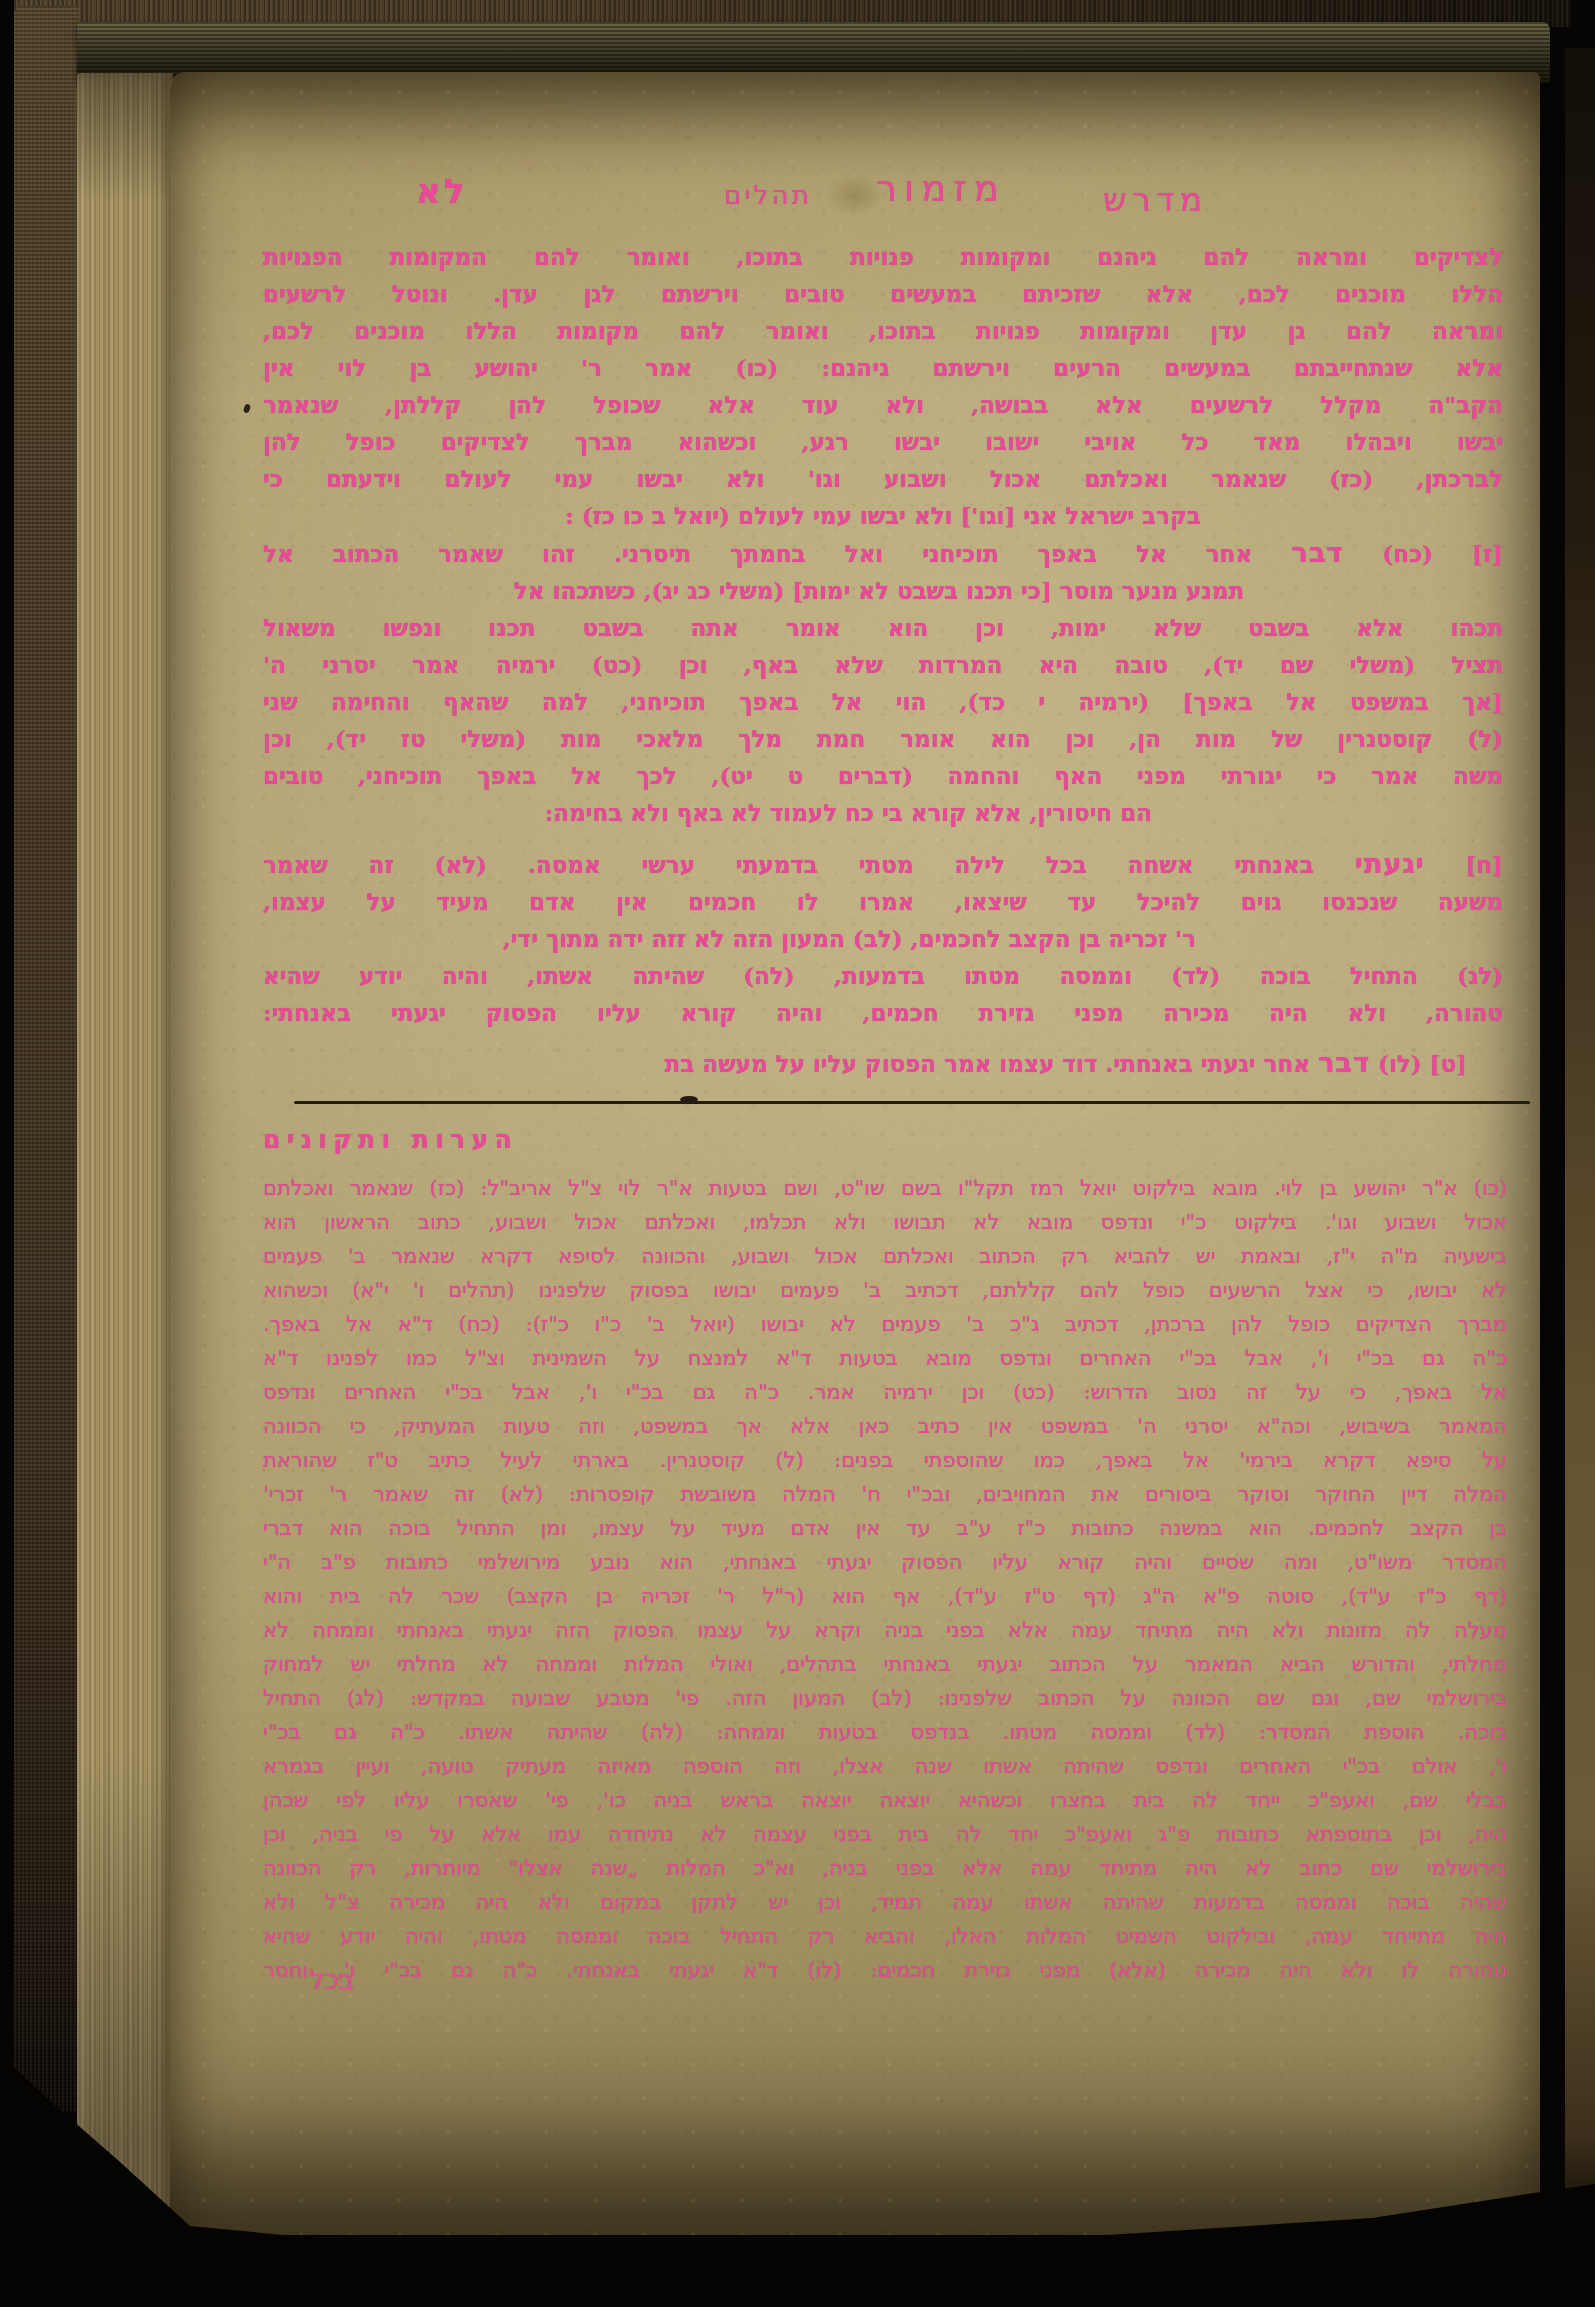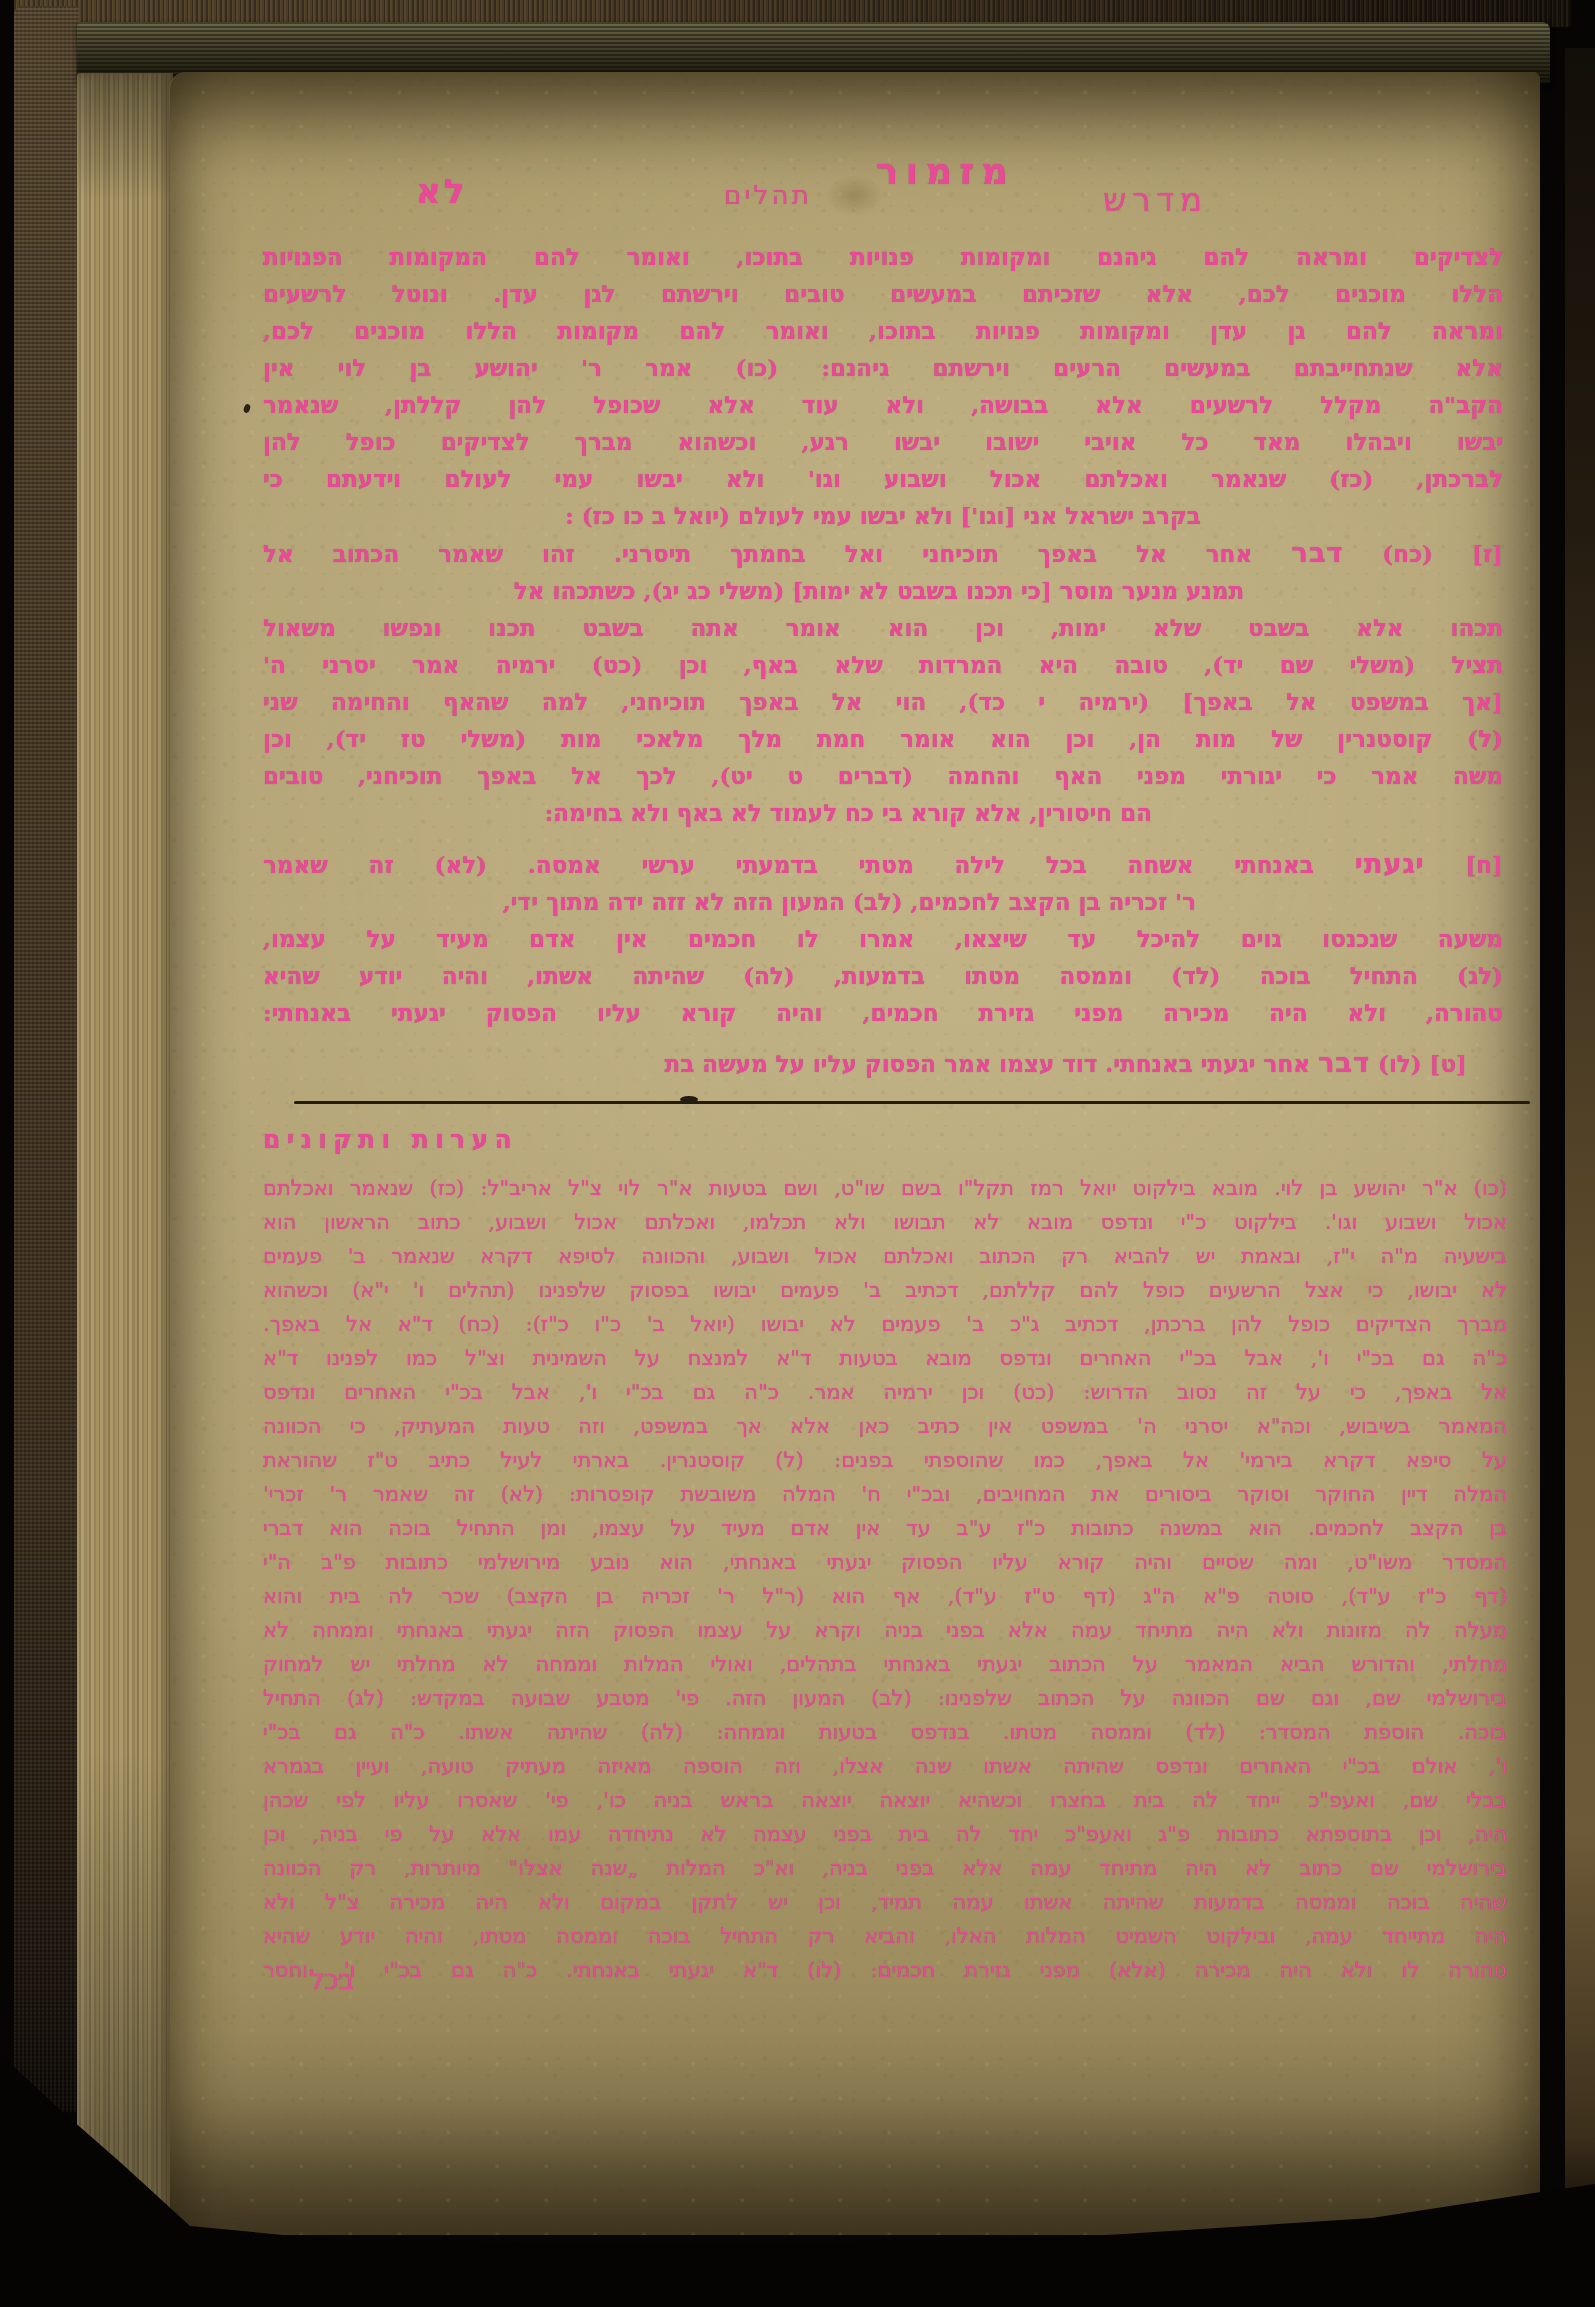--- a/index.html
+++ b/index.html
@@ -74,21 +74,21 @@
     background:linear-gradient(180deg,#120e08 0%,#241b10 22%,#4a3b24 45%,#63512f 62%,#6d5a38 82%,#3c2f1b 96%,#120e08 100%);
     border-radius:0 0 0 4.8px;
   }
 
   
   .ink{color:#ec4899;text-shadow:0 0 0.8px rgba(36,28,17,.45);}
 
   
   .h-token{position:absolute;white-space:nowrap;}
   .h-midrash{left:1103px;top:180px;font-size:33px;letter-spacing:5.6px;text-align:right;}
-  .h-mizmor{left:876px;top:149px;font-size:37px;font-weight:bold;letter-spacing:7.2px;}
+  .h-mizmor{left:876px;top:167px;font-size:37px;font-weight:normal;letter-spacing:7.2px;}
   .h-tehillim{left:724px;top:180px;font-size:26px;letter-spacing:3.2px;}
   .h-folio{left:416px;top:171px;font-size:34px;font-weight:bold;letter-spacing:3.2px;}
 
   
   .main-text{
     left:263px;top:238px;width:1240px;
     direction:rtl;text-align:right;
     font-size:23px;line-height:37px;font-weight:bold;
   }
   .tline{white-space:normal;}
@@ -160,22 +160,22 @@
     <div class="tline cent" style="margin-right: 263px; margin-left: 263px;">בקרב ישראל אני [וגו'] ולא יבשו עמי לעולם (יואל ב כו כז) :</div>
     <div class="tline just">[ז] (כח) <b>דבר</b> אחר אל באפך תוכיחני ואל בחמתך תיסרני. זהו שאמר הכתוב אל</div>
     <div class="tline cent" style="margin-right: 207px; margin-left: 199px;">תמנע מנער מוסר [כי תכנו בשבט לא ימות] (משלי כג יג), כשתכהו אל</div>
     <div class="tline just">תכהו אלא בשבט שלא ימות, וכן הוא אומר אתה בשבט תכנו ונפשו משאול</div>
     <div class="tline just">תציל (משלי שם יד), טובה היא המרדות שלא באף, וכן (כט) ירמיה אמר יסרני ה'</div>
     <div class="tline just">[אך במשפט אל באפך] (ירמיה י כד), הוי אל באפך תוכיחני, למה שהאף והחימה שני</div>
     <div class="tline just">(ל) קוסטנרין של מות הן, וכן הוא אומר חמת מלך מלאכי מות (משלי טז יד), וכן</div>
     <div class="tline just">משה אמר כי יגורתי מפני האף והחמה (דברים ט יט), לכך אל באפך תוכיחני, טובים</div>
     <div class="tline" style="margin-right: 351px;">הם חיסורין, אלא קורא בי כח לעמוד לא באף ולא בחימה:</div>
     <div class="tline just" style="margin-top: 14.4px;">[ח] <b>יגעתי</b> באנחתי אשחה בכל לילה מטתי בדמעתי ערשי אמסה. (לא) זה שאמר</div>
+    <div class="tline just">משעה שנכנסו גוים להיכל עד שיצאו, אמרו לו חכמים אין אדם מעיד על עצמו,</div>
     <div class="tline" style="margin-right: 307px;">ר' זכריה בן הקצב לחכמים, (לב) המעון הזה לא זזה ידה מתוך ידי,</div>
-    <div class="tline just">משעה שנכנסו גוים להיכל עד שיצאו, אמרו לו חכמים אין אדם מעיד על עצמו,</div>
     <div class="tline just">(לג) התחיל בוכה (לד) וממסה מטתו בדמעות, (לה) שהיתה אשתו, והיה יודע שהיא</div>
     <div class="tline just">טהורה, ולא היה מכירה מפני גזירת חכמים, והיה קורא עליו הפסוק יגעתי באנחתי:</div>
     <div class="tline" style="margin-right: 36px; margin-top: 12.8px;">[ט] (לו) <b>דבר</b> אחר יגעתי באנחתי. דוד עצמו אמר הפסוק עליו על מעשה בת</div>
   </div>
 
 <div class="abs divider"></div>
 <div class="abs divider-bump"></div>
 
 <div class="abs notes-title ink">הערות ותקונים</div>
 

